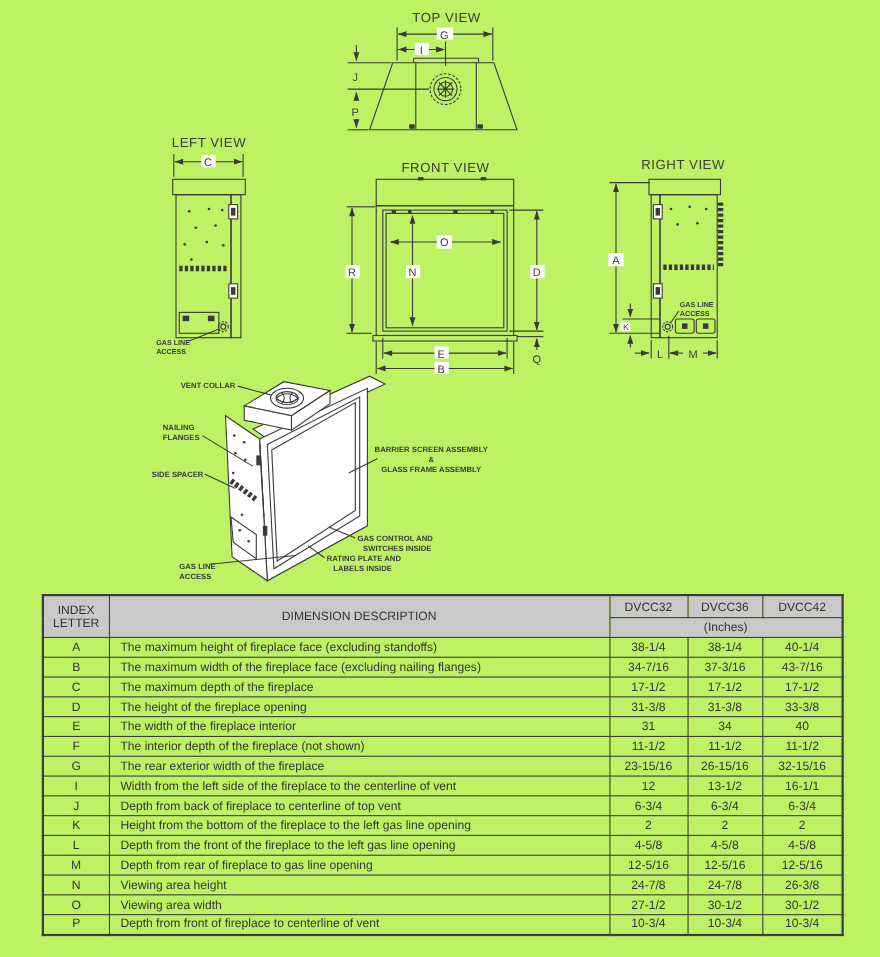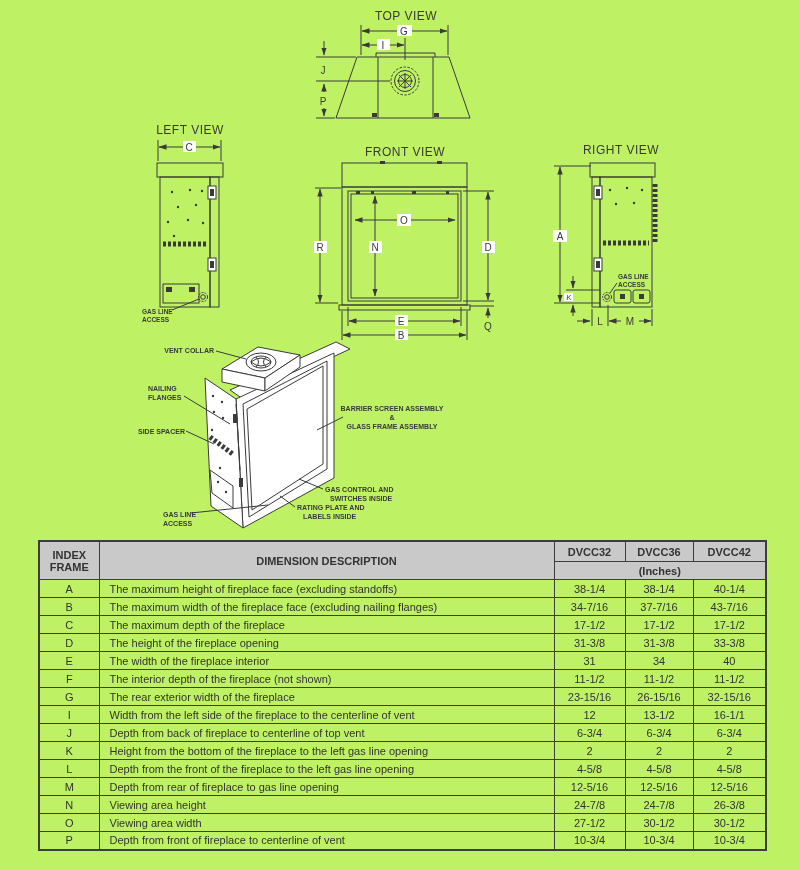--- a/index.html
+++ b/index.html
@@ -18,21 +18,21 @@
   .dimS{font:8px "Liberation Sans",sans-serif;text-anchor:middle;}
   .co{font:bold 7px "Liberation Sans",sans-serif;text-anchor:start;}
   .coM{font:bold 7px "Liberation Sans",sans-serif;text-anchor:middle;}
   .coE{font:bold 7px "Liberation Sans",sans-serif;text-anchor:end;}
   .cos{font:bold 6.5px "Liberation Sans",sans-serif;text-anchor:start;}
   
   .dims-table{position:absolute;left:38px;top:540px;width:727px;border-collapse:collapse;
               table-layout:fixed;font:11px "Liberation Sans",sans-serif;color:#333;
               border:2px solid #3d3d3d;}
   .dims-table th,.dims-table td{border:1px solid #3d3d3d;padding:0 4px;overflow:hidden;white-space:nowrap;}
-  .dims-table th{background:#c9c9c9;font-weight:bold;text-align:center;}
+  .dims-table th{background:#c9c9c9;font-weight:normal;text-align:center;}
   .dims-table thead tr.r1 th{height:19px;}
   .dims-table thead tr.r2 th{height:17px;}
   .dims-table tbody tr{height:18px;}
   .dims-table td.ctr{text-align:center;}
   .dims-table td.desc{text-align:left;padding-left:10px;}
 </style>
 </head>
 <body>
 
 <div class="page">
@@ -277,21 +277,21 @@
       <col style="width:60px">
         <col style="width:455px">
         <col style="width:71px">
         <col style="width:68px">
         <col style="width:73px">
     </colgroup>
     <thead>
       <tr class="r1">
         <th rowspan="2">
           <div>INDEX</div>
-          <div>FRAME</div>
+          <div>LETTER</div>
         </th>
         <th rowspan="2">DIMENSION DESCRIPTION</th>
         <th>DVCC32</th>
         <th>DVCC36</th>
         <th>DVCC42</th>
       </tr>
       <tr class="r2">
         <th colspan="3">(Inches)</th>
       </tr>
     </thead>
@@ -300,21 +300,21 @@
           <td class="ctr">A</td>
           <td class="desc">The maximum height of fireplace face (excluding standoffs)</td>
           <td class="ctr">38-1/4</td>
           <td class="ctr">38-1/4</td>
           <td class="ctr">40-1/4</td>
         </tr>
         <tr>
           <td class="ctr">B</td>
           <td class="desc">The maximum width of the fireplace face (excluding nailing flanges)</td>
           <td class="ctr">34-7/16</td>
-          <td class="ctr">37-7/16</td>
+          <td class="ctr">37-3/16</td>
           <td class="ctr">43-7/16</td>
         </tr>
         <tr>
           <td class="ctr">C</td>
           <td class="desc">The maximum depth of the fireplace</td>
           <td class="ctr">17-1/2</td>
           <td class="ctr">17-1/2</td>
           <td class="ctr">17-1/2</td>
         </tr>
         <tr>

